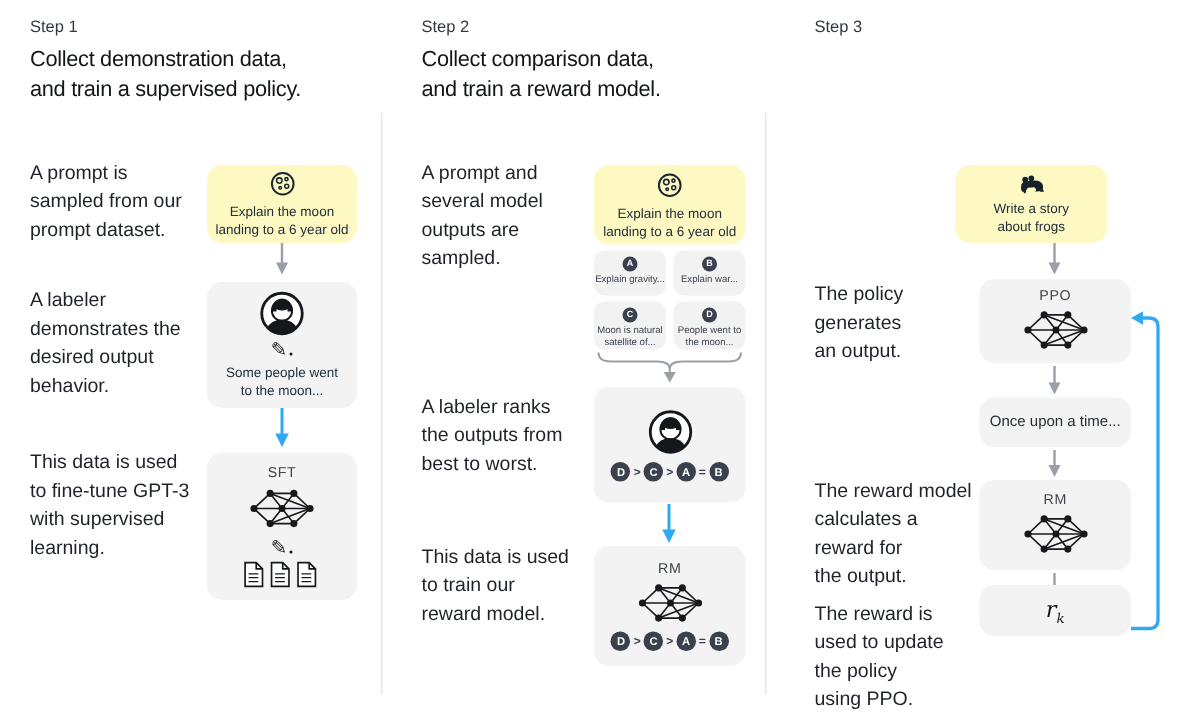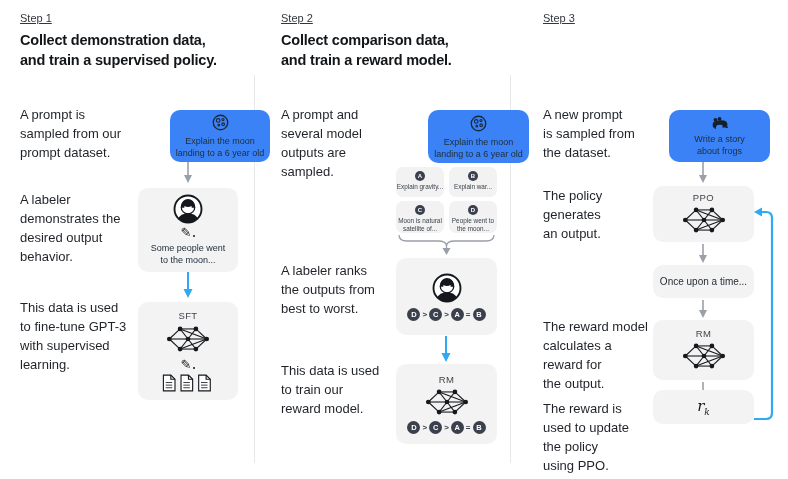--- a/index.html
+++ b/index.html
@@ -1,25 +1,25 @@
 <!DOCTYPE html>
 <html><head>
 <meta charset="utf-8">
 <style>
   html,body{margin:0;padding:0;background:#fff;}
   #canvas{
     position:relative;width:788px;height:479px;background:#ffffff;
     font-family:"Liberation Sans", sans-serif;color:#1f2329;overflow:hidden;
   }
   .divider{position:absolute;top:75px;width:1px;height:388px;background:#e7e7e9;}
-  .step-label{position:absolute;top:12px;font-size:11px;color:#33383f;white-space:pre-line;text-decoration:underline;}
-  .title{position:absolute;top:30px;font-size:14.5px;line-height:20px;font-weight:700;color:#131619;letter-spacing:-0.2px;white-space:pre-line;}
+  .step-label{position:absolute;top:12px;font-size:11px;color:#33383f;white-space:pre-line;}
+  .title{position:absolute;top:30px;font-size:14.5px;line-height:20px;font-weight:400;color:#131619;letter-spacing:-0.2px;white-space:pre-line;}
   .caption{position:absolute;font-size:13px;line-height:19px;color:#1f2329;white-space:pre-line;}
   .box{position:absolute;border-radius:10px;display:flex;flex-direction:column;align-items:center;justify-content:center;box-sizing:border-box;}
-  .blue{background:#3b82f6;margin-left:32px;}
+  .blue{background:#fef9c3;}
   .gray{background:#f3f3f4;}
   .boxtext{font-size:9px;line-height:12px;color:#20303c;white-space:pre-line;text-align:center;margin-top:3px;}
   .modlabel{font-size:9.5px;color:#40454c;letter-spacing:0.4px;}
   .pencil{font-size:13px;line-height:13px;color:#16181c;}
   .pencil::after{content:"";display:inline-block;width:2px;height:2px;border-radius:50%;background:#16181c;margin-left:2px;vertical-align:baseline;}
   .arrow{position:absolute;}
   .minibox{position:absolute;width:48px;background:#f2f2f3;border-radius:7px;display:flex;flex-direction:column;align-items:center;box-sizing:border-box;padding-top:4px;}
   .minicircle{width:10px;height:10px;border-radius:50%;background:#3a414d;color:#fff;font-size:6px;font-weight:700;display:flex;align-items:center;justify-content:center;}
   .minitext{font-size:6.4px;line-height:7.6px;color:#3b424b;text-align:center;white-space:pre-line;margin-top:2px;}
   .chips{display:flex;align-items:center;gap:2px;margin-top:5px;}
@@ -255,23 +255,20 @@
       <span class="sep">&gt;</span>
       <span class="chip">C</span>
       <span class="sep">&gt;</span>
       <span class="chip">A</span>
       <span class="sep">=</span>
       <span class="chip">B</span>
     </div>
   </div>
 
   <div class="step-label" style="left:543px">Step 3</div>
-  <div class="caption" style="left:543px;top:105px">A new prompt
-is sampled from
-the dataset.</div>
   <div class="caption" style="left:543px;top:186px">The policy
 generates
 an output.</div>
   <div class="caption" style="left:543px;top:317px">The reward model
 calculates a
 reward for
 the output.</div>
   <div class="caption" style="left:543px;top:399px">The reward is
 used to update
 the policy

